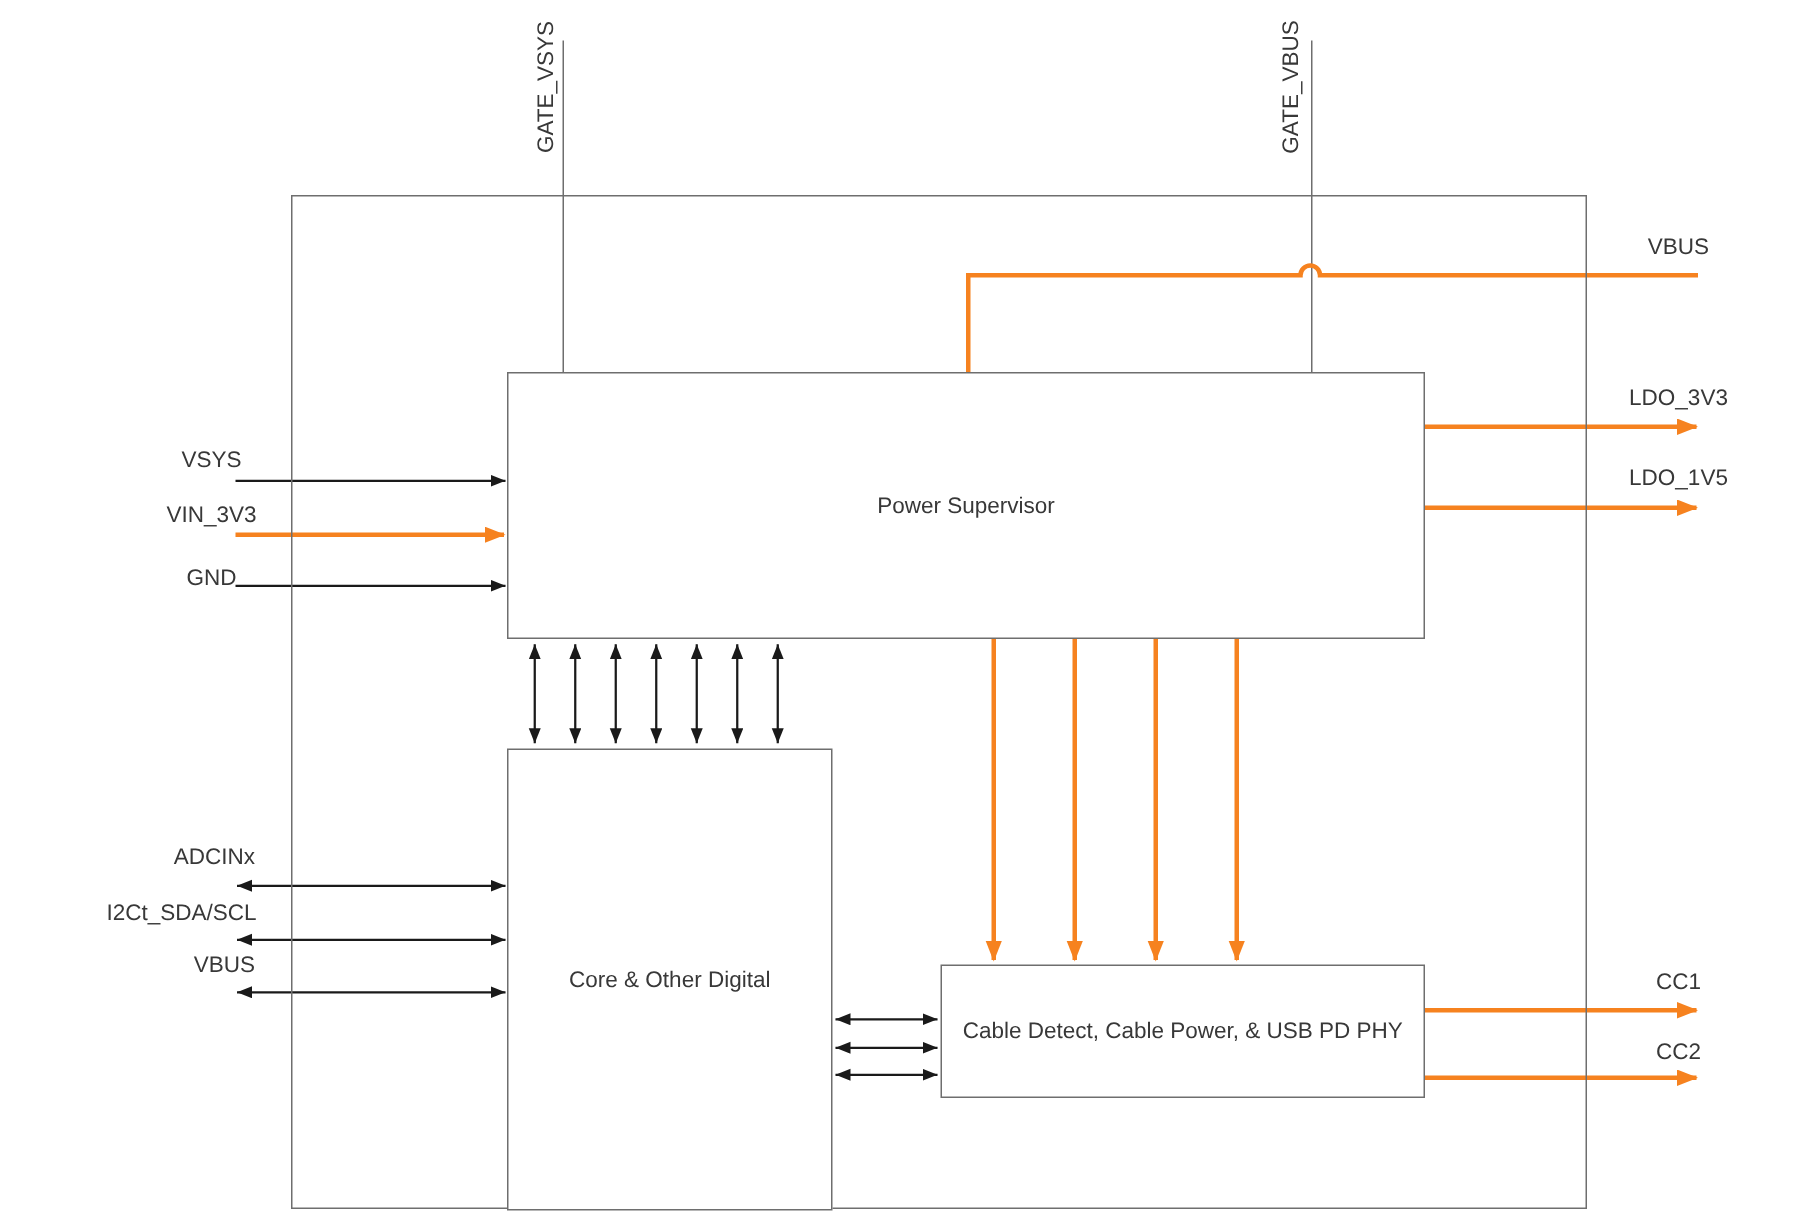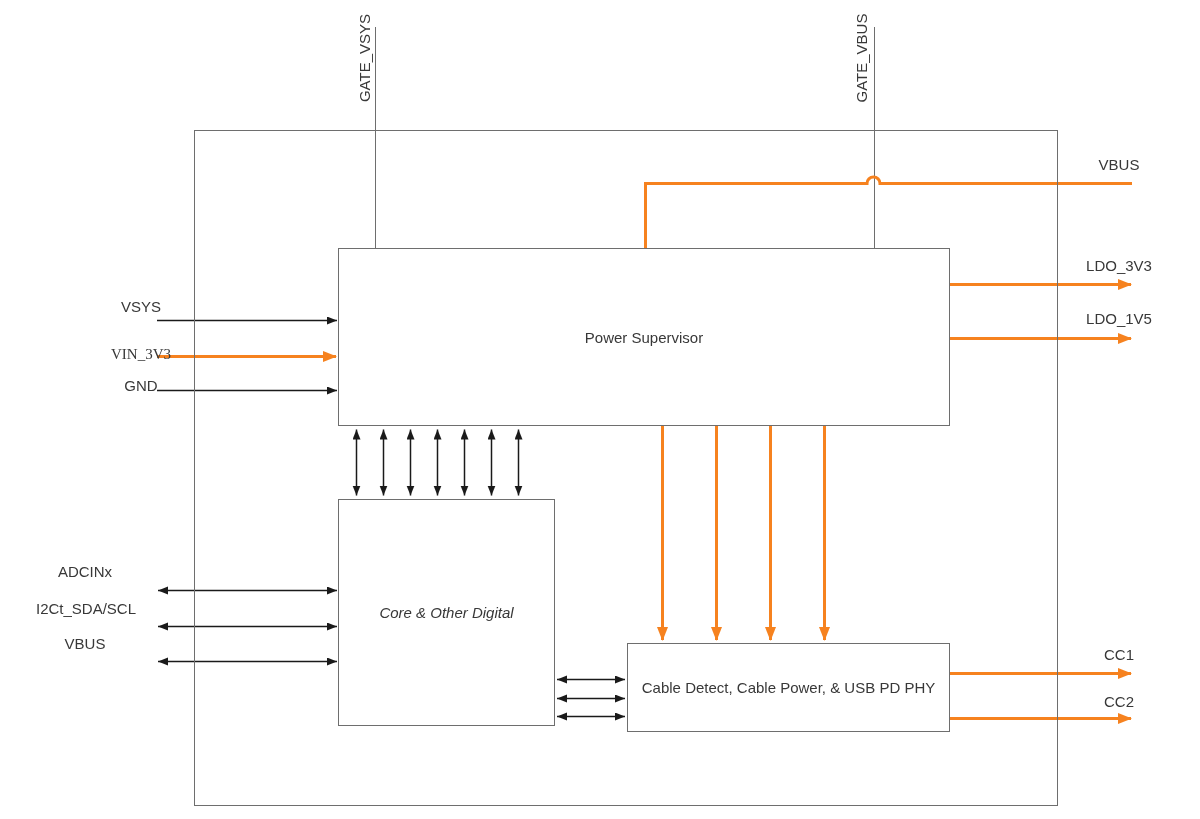--- a/index.html
+++ b/index.html
@@ -34,21 +34,21 @@
     white-space:nowrap;
   }
   .pin-label{
     position:absolute;
     font-size:15px;
     color:var(--text);
     white-space:nowrap;
     line-height:17px;
   }
   .center{text-align:center;}
-  .right{text-align:center;}
+  .right{text-align:right;}
   .vlabel{
     position:absolute;
     font-size:15px;
     color:var(--text);
     white-space:nowrap;
     transform:translate(-50%,-50%) rotate(-90deg);
   }
   svg#wires{position:absolute;left:0;top:0;}
   .st-gray{stroke:var(--gray);stroke-width:1;fill:none;}
   .st-black{stroke:var(--black);stroke-width:1.5;fill:none;}
@@ -106,33 +106,33 @@
     <path d="M950,673.5 H1131" class="st-orange" marker-end="url(#mo)"></path>
     <path d="M950,718.5 H1131" class="st-orange" marker-end="url(#mo)"></path>
   </svg>
 
   <div class="box" style="left:194px;top:130px;width:864px;height:676px;"></div>
 
   <div class="box block" style="left:338px;top:248px;width:612px;height:178px;">
     <span class="lbl">Power Supervisor</span>
   </div>
 
-  <div class="box block" style="left:338px;top:499px;width:217px;height:227px;font-style:italic;">
+  <div class="box block" style="left:338px;top:499px;width:217px;height:308px;">
     <span class="lbl">Core &amp; Other Digital</span>
   </div>
 
   <div class="box block" style="left:627px;top:643px;width:323px;height:89px;">
     <span class="lbl">Cable Detect, Cable Power, &amp; USB PD PHY</span>
   </div>
 
   <span class="vlabel" style="left:364px;top:58px;">GATE_VSYS</span>
   <span class="vlabel" style="left:861px;top:58px;">GATE_VBUS</span>
 
   <span class="pin-label center" style="left:41px;top:298px;width:200px;">VSYS</span>
-  <span class="pin-label center" style="left:41px;top:346px;width:200px;font-family:Liberation Serif, serif;">VIN_3V3</span>
+  <span class="pin-label center" style="left:41px;top:335px;width:200px;">VIN_3V3</span>
   <span class="pin-label center" style="left:41px;top:377px;width:200px;">GND</span>
   <span class="pin-label right" style="left:0px;top:563px;width:170px;">ADCINx</span>
   <span class="pin-label right" style="left:1px;top:600px;width:170px;">I2Ct_SDA/SCL</span>
   <span class="pin-label right" style="left:0px;top:635px;width:170px;">VBUS</span>
 
   <span class="pin-label center" style="left:1019px;top:156px;width:200px;">VBUS</span>
   <span class="pin-label center" style="left:1019px;top:257px;width:200px;">LDO_3V3</span>
   <span class="pin-label center" style="left:1019px;top:310px;width:200px;">LDO_1V5</span>
   <span class="pin-label center" style="left:1019px;top:646px;width:200px;">CC1</span>
   <span class="pin-label center" style="left:1019px;top:693px;width:200px;">CC2</span>

